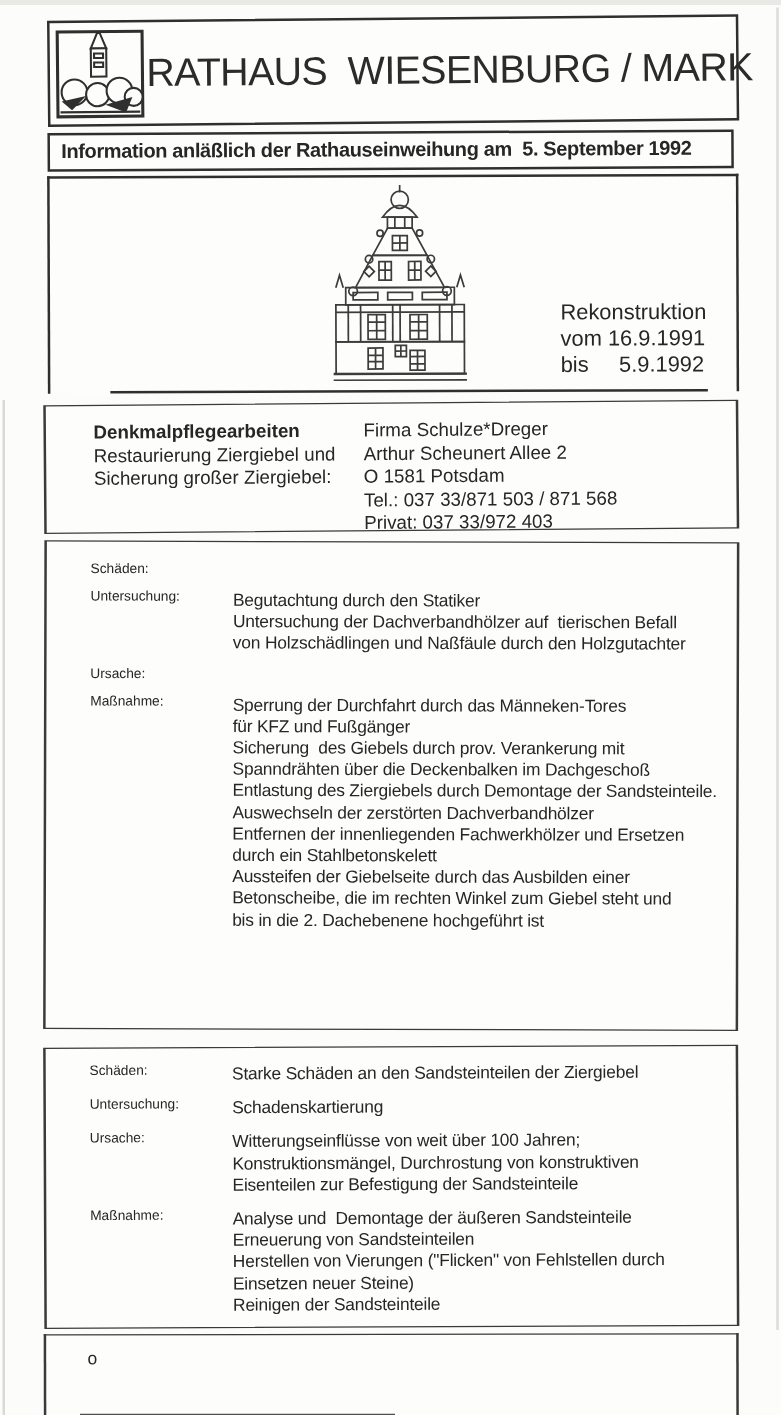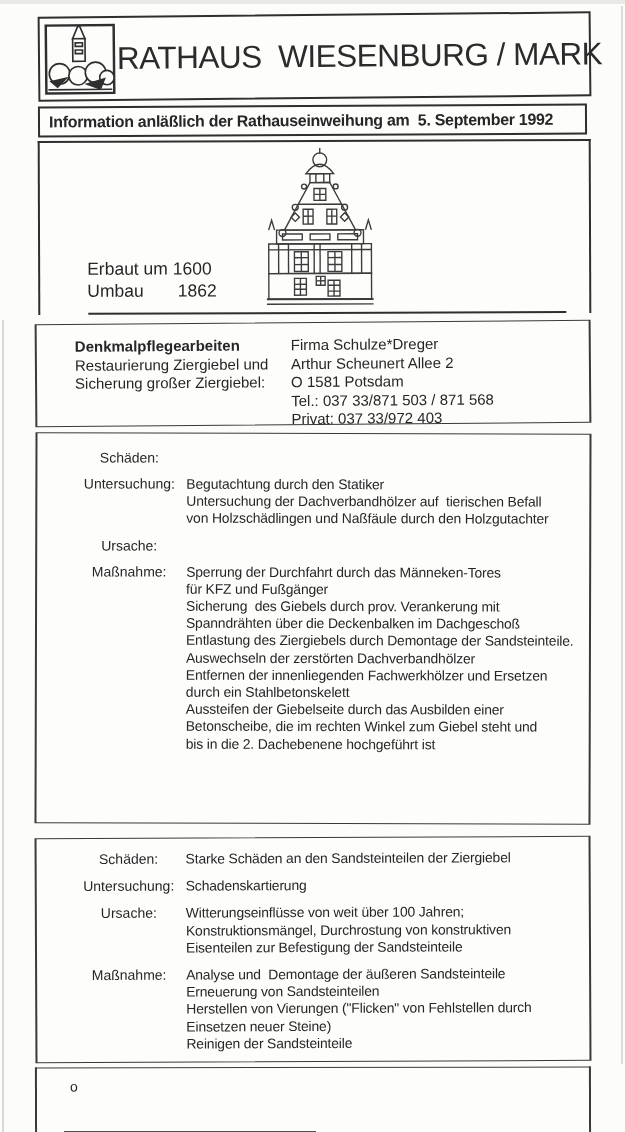--- a/index.html
+++ b/index.html
@@ -47,21 +47,21 @@
   }
   .contractor-strip { top:318px; height:103px; transform:rotate(-0.45deg); display:flex; padding-top:13px; }
   .c-left  { margin-left:38px; width:216px; font-size:15px; line-height:18.5px; }
   .c-left .c-head { font-weight:bold; }
   .c-left .c-sub  { white-space:pre-wrap; }
   .c-right { font-size:15px; line-height:18.5px; white-space:pre-wrap; }
 
   .section1-strip { top:429px; height:391px; transform:rotate(0.15deg); padding-top:16px; }
   .section2-strip { top:833px; height:225px; transform:rotate(-0.25deg); padding-top:12px; }
   .row { display:flex; margin-bottom:10px; padding-left:35px; }
-  .row .lbl { width:114px; flex:0 0 auto; font-size:14px;text-align:center; }
+  .row .lbl { width:114px; flex:0 0 auto; font-size:11px; }
   .row .val { flex:1; padding-right:4px; font-size:13.9px; letter-spacing:-0.15px; line-height:17.2px; white-space:pre-wrap; }
 
   .footer-strip {
     top:1063px; height:69px; transform:rotate(-0.1deg);
     border-bottom:none; display:flex; padding-top:10px;
   }
   .f-bullet { margin-left:33px; width:27px; font-size:14px; flex:0 0 auto; }
   .f-text   { font-size:14px; line-height:17.5px; white-space:pre-wrap; width:450px; }
 
   .bottom-partial { position:absolute; left:64px; top:1127px; width:252px; height:2px; background:#4f4f4f; }
@@ -170,22 +170,23 @@
           <line x1="76" y1="135.5" x2="85" y2="135.5"></line>
         <rect x="88" y="135" width="12" height="16" fill="#fdfdfc"></rect>
         <line x1="94" y1="135" x2="94" y2="151"></line>
           <line x1="88" y1="140" x2="100" y2="140"></line>
           <line x1="88" y1="146" x2="100" y2="146"></line>
 
         <line x1="26" y1="154" x2="134" y2="154" stroke-width="2"></line>
         <line x1="26" y1="159" x2="134" y2="159"></line>
       </svg>
     </div>
-    <div class="built-text">Erbaut um 1600
-Umbau       1862</div>
+    <div class="rekon-text">Rekonstruktion
+vom 16.9.1991
+bis     5.9.1992</div>
     <div class="building-bottomline"></div>
   </div>
 
   <div class="strip contractor-strip">
     <div class="c-left">
       <div class="c-head">Denkmalpflegearbeiten</div>
       <div class="c-sub">Restaurierung Ziergiebel und
 Sicherung großer Ziergiebel:</div>
     </div>
     <div class="c-right">Firma Schulze*Dreger

